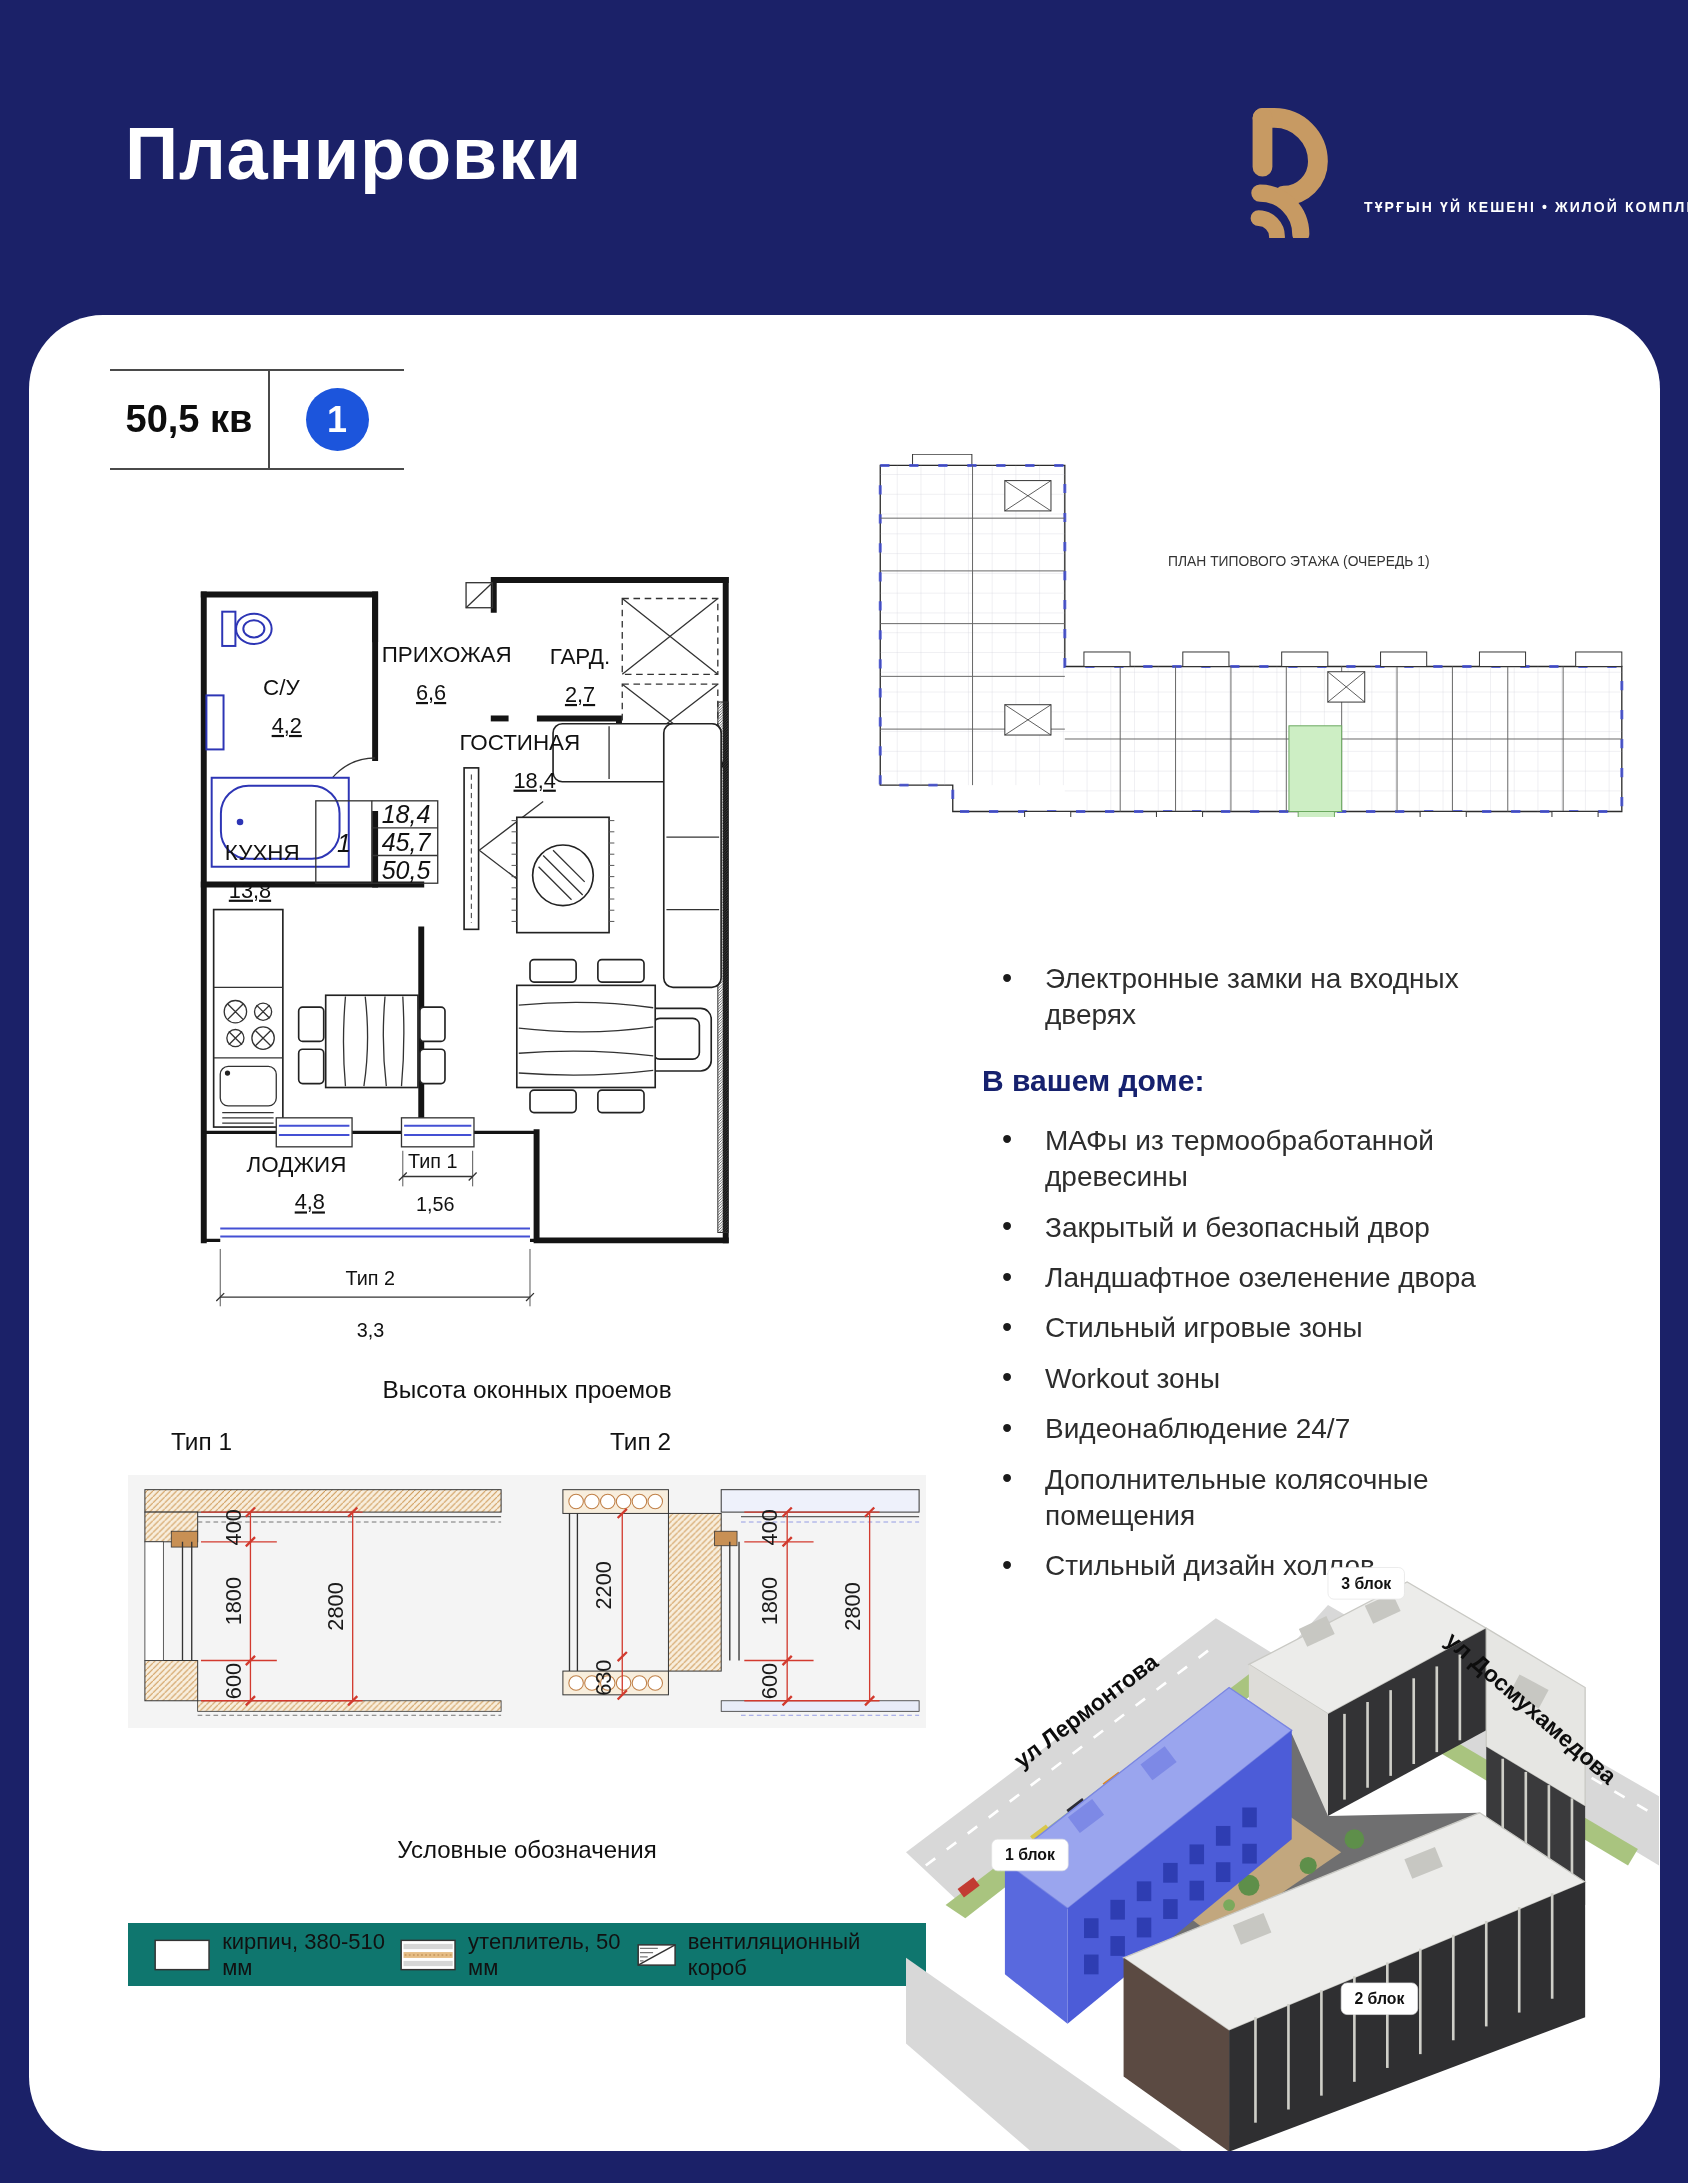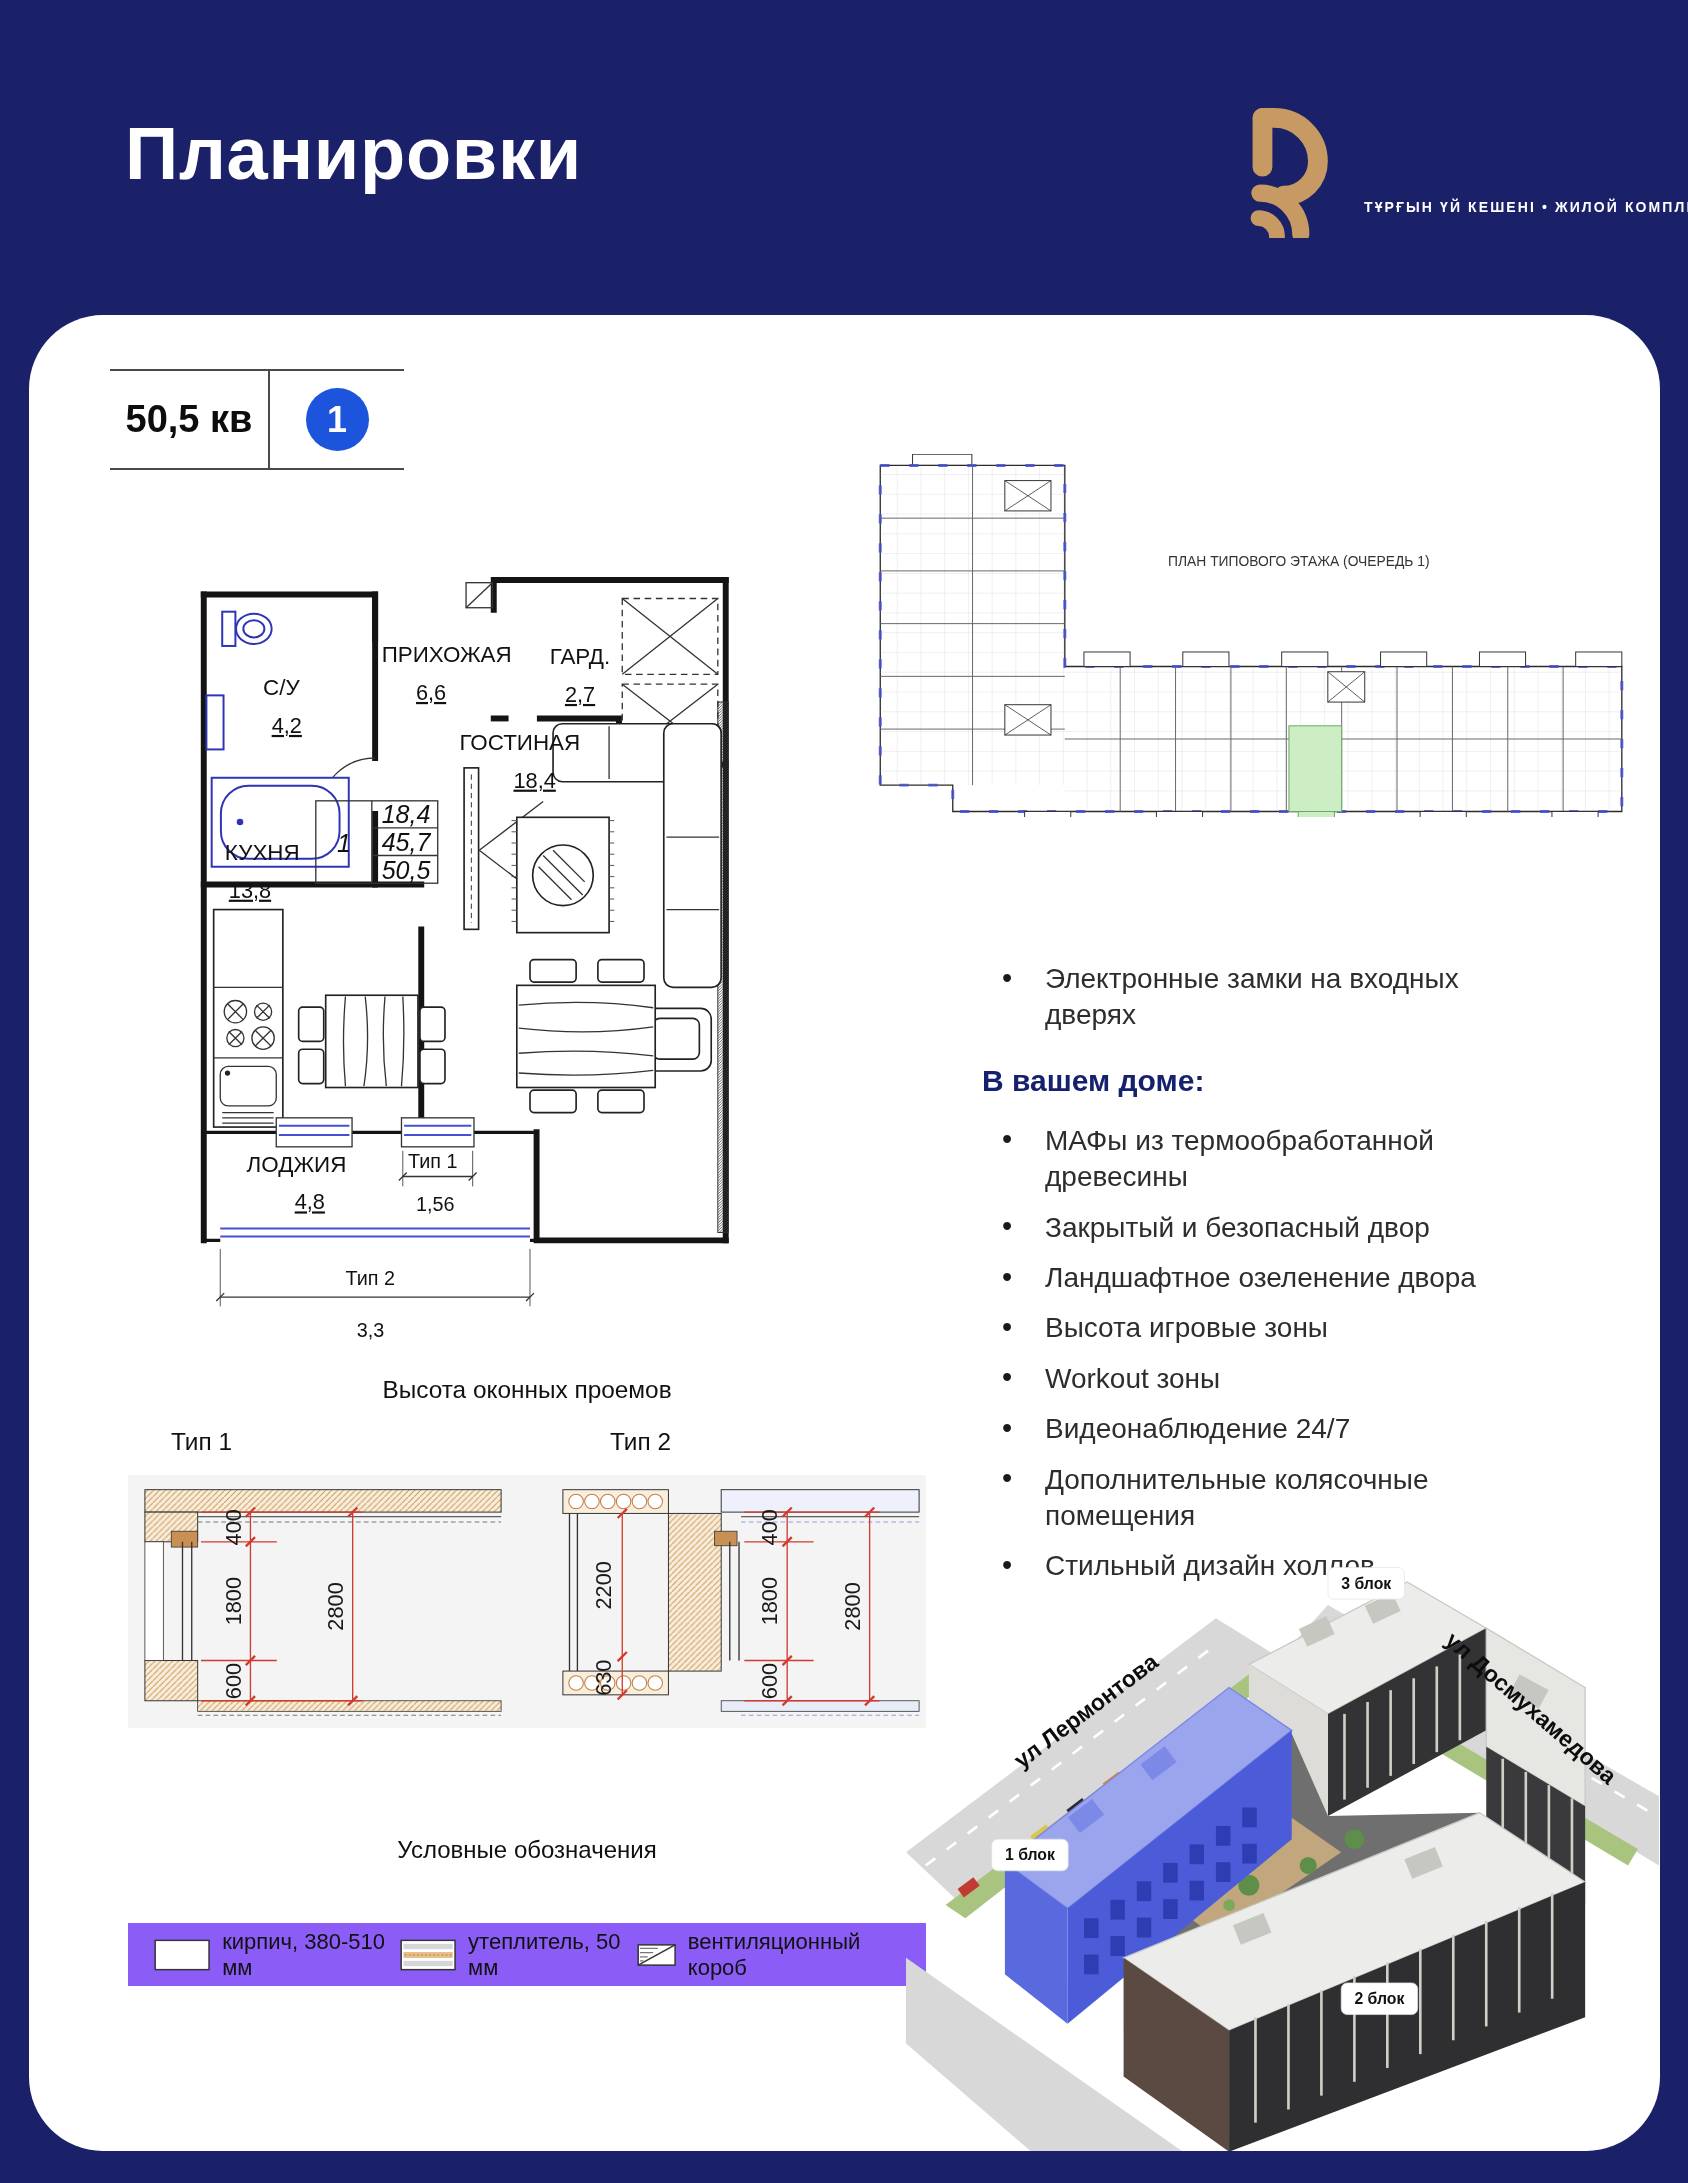--- a/index.html
+++ b/index.html
@@ -38,21 +38,21 @@
   ul.feat li::before{content:"•";position:absolute;left:20px;top:-1.3px;font-size:29px;color:#1a1a1a;}
 
   
   #wh-title{left:99px;top:1061px;width:798px;text-align:center;font-size:24.4px;color:#111;}
   #wh-t1{left:142px;top:1113px;font-size:24.4px;color:#111;}
   #wh-t2{left:581px;top:1113px;font-size:24.4px;color:#111;}
   .diagram-band{left:99px;top:1160px;width:798px;height:253px;background:#f4f4f4;}
 
   
   #legend-title{left:99px;top:1521px;width:798px;text-align:center;font-size:24px;color:#111;}
-  #legend-band{left:99px;top:1608px;width:798px;height:63px;background:#8b5cf6;
+  #legend-band{left:99px;top:1608px;width:798px;height:63px;background:#0f766e;
     display:flex;align-items:center;justify-content:space-between;padding:0 26px;box-sizing:border-box;}
   .leg-item{display:flex;align-items:center;gap:12px;}
   .leg-item .lab{font-size:22px;color:#111;}
 
   
   .w{stroke:#141414;stroke-width:9;fill:none;stroke-linecap:square;}
   .w5{stroke:#141414;stroke-width:5;fill:none;}
   .thin{stroke:#333;stroke-width:2;fill:none;}
   .thin1{stroke:#555;stroke-width:1.5;fill:none;}
   .blue{stroke:#4450D4;stroke-width:3;fill:none;}
@@ -300,21 +300,21 @@
 
   <div class="abs" id="features">
     <ul class="feat">
       <li>Электронные замки на входных дверях</li>
     </ul>
     <h2 class="feat-head">В вашем доме:</h2>
     <ul class="feat">
       <li>МАФы из термообработанной древесины</li>
       <li>Закрытый и безопасный двор</li>
       <li>Ландшафтное озеленение двора</li>
-      <li>Высота игровые зоны</li>
+      <li>Стильный игровые зоны</li>
       <li>Workout зоны</li>
       <li>Видеонаблюдение 24/7</li>
       <li>Дополнительные колясочные помещения</li>
       <li>Стильный дизайн холлов</li>
     </ul>
   </div>
 
   <div class="abs" id="wh-title">Высота оконных проемов</div>
   <div class="abs diagram-band"></div>
   <div class="abs" id="wh-t1">Тип 1</div>

